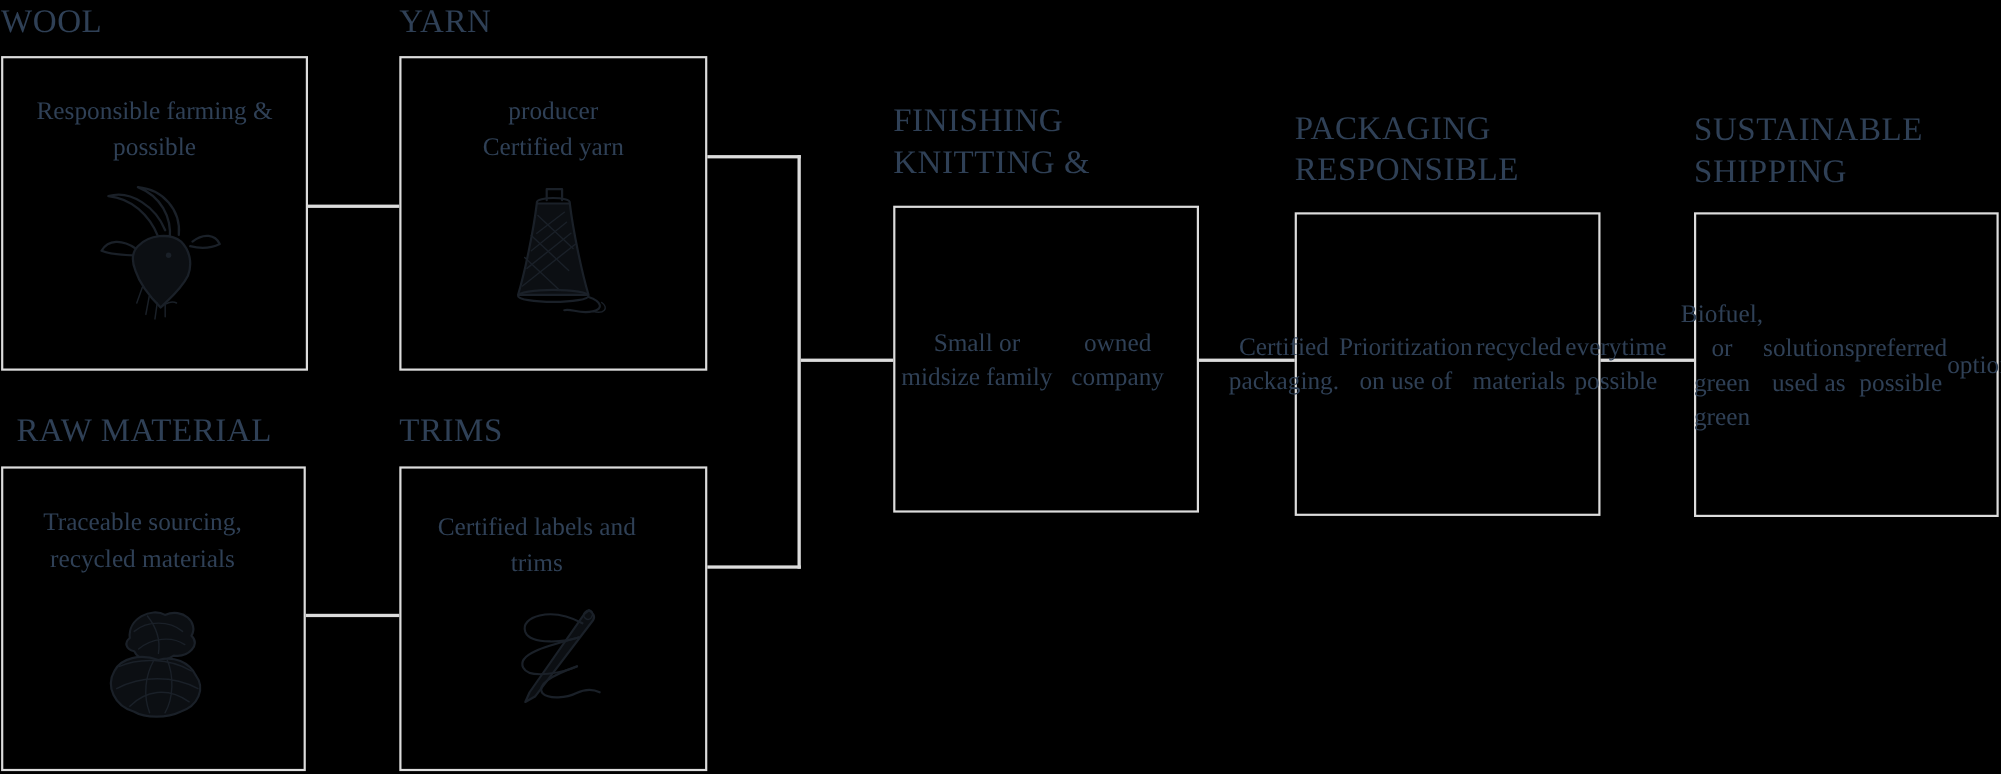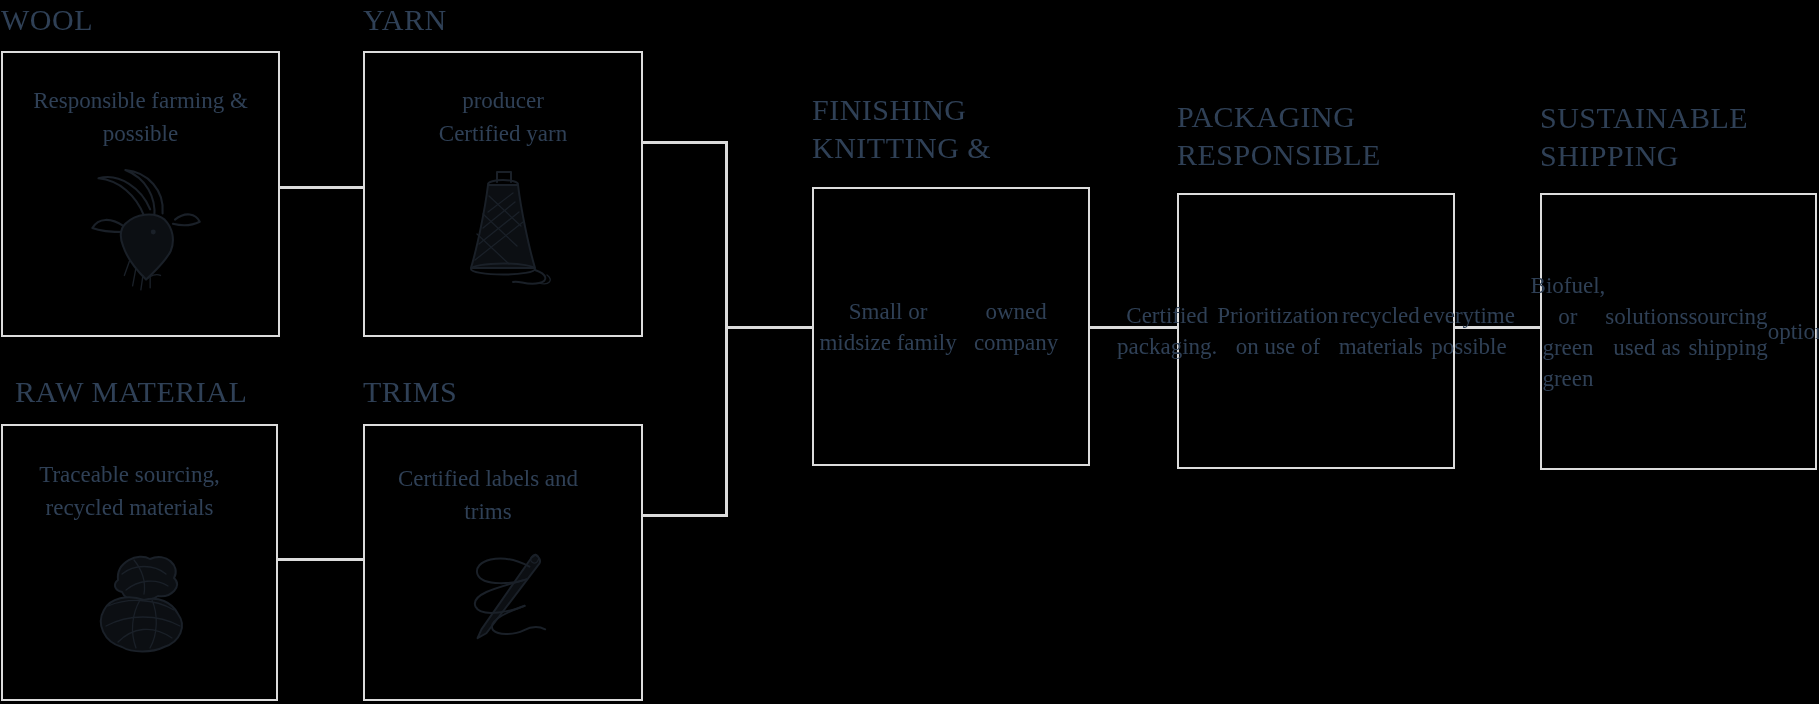--- a/index.html
+++ b/index.html
@@ -166,17 +166,17 @@
   </div>
 
   <div class="title" style="left:1540px;top:99px;width:277px">
     <div>SUSTAINABLE</div>
     <div>SHIPPING</div>
   </div>
   <div class="box" style="left:1540px;top:193px;width:277px;height:277px"></div>
   <div class="body centered" style="left:1540px;top:193px;width:277px;height:277px">
     <div>Biofuel, or green green</div>
     <div>solutions used as</div>
-    <div>sourcing shipping</div>
+    <div>preferred possible</div>
     <div>option</div>
   </div>
 
 </div>
 
 </body></html>

